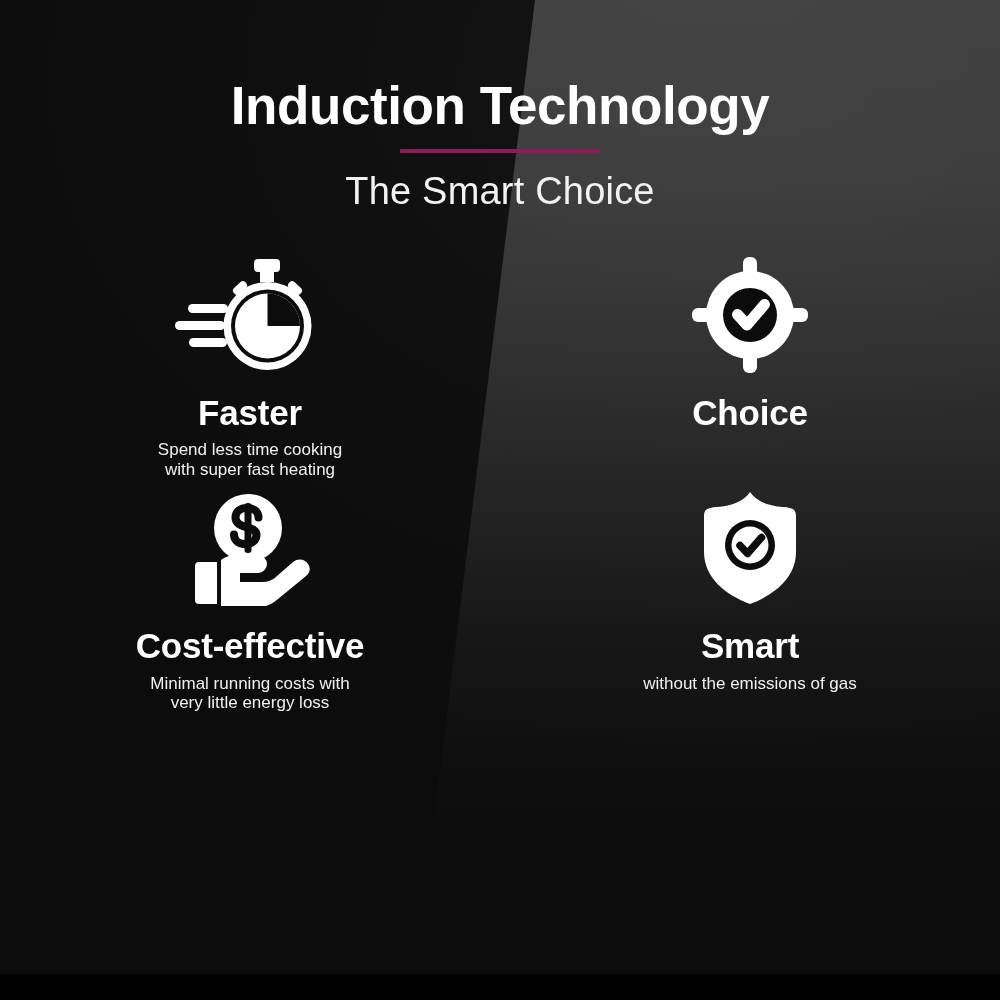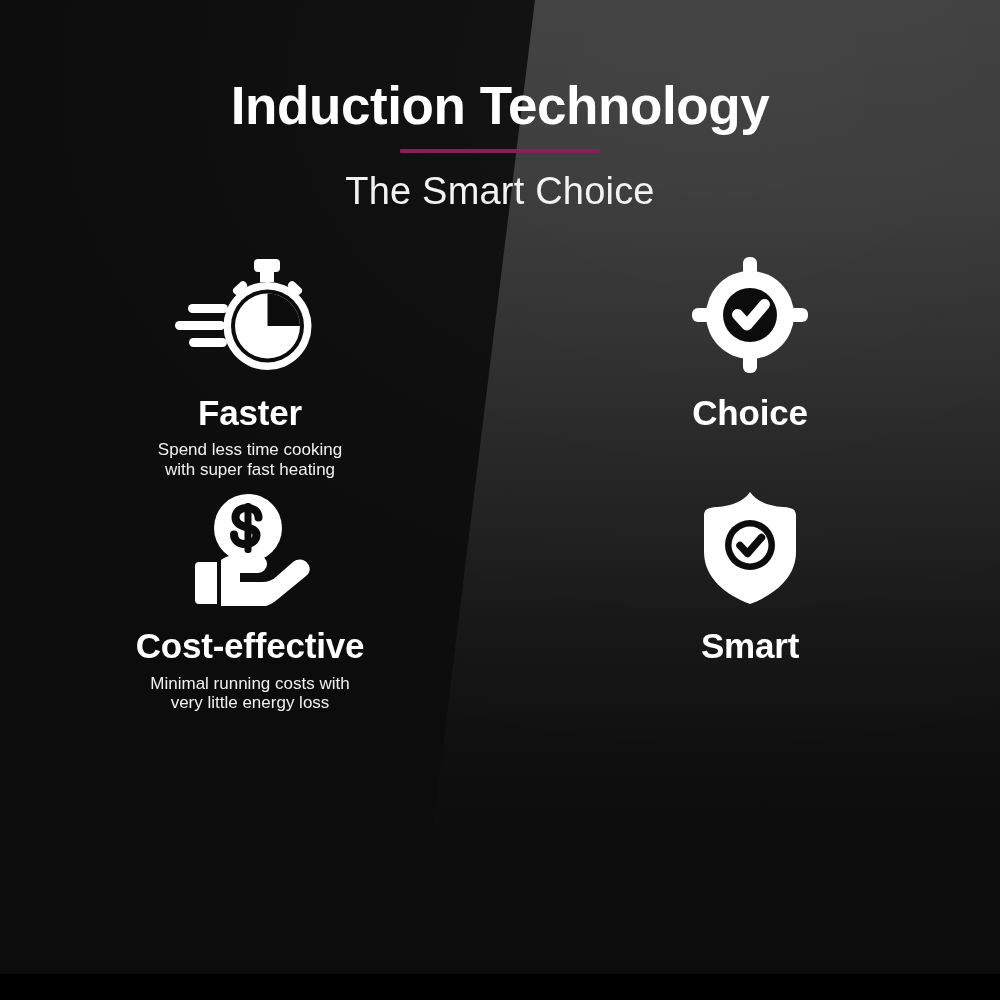--- a/index.html
+++ b/index.html
@@ -251,18 +251,19 @@
                        c0 -7 -4 -8.3 -13 -9 C70 16 58 11 52 2 Z"></path>
 
               <circle cx="52" cy="55" r="25" fill="#0c0c0c"></circle>
               <circle cx="52" cy="55" r="18.5" fill="#ffffff"></circle>
               <path d="M42 55.5 l7.5 8 l14 -16" fill="none" stroke="#0c0c0c" stroke-width="7.5" stroke-linecap="round" stroke-linejoin="round"></path>
             </g>
           </svg>
         </div>
         <h2 class="feature-title">Smart</h2>
         <p class="feature-desc">
+          <span>without the emissions of gas</span>
         </p>
       </div>
 
     </div>
   </div>
 </div>
 
 </body></html>

